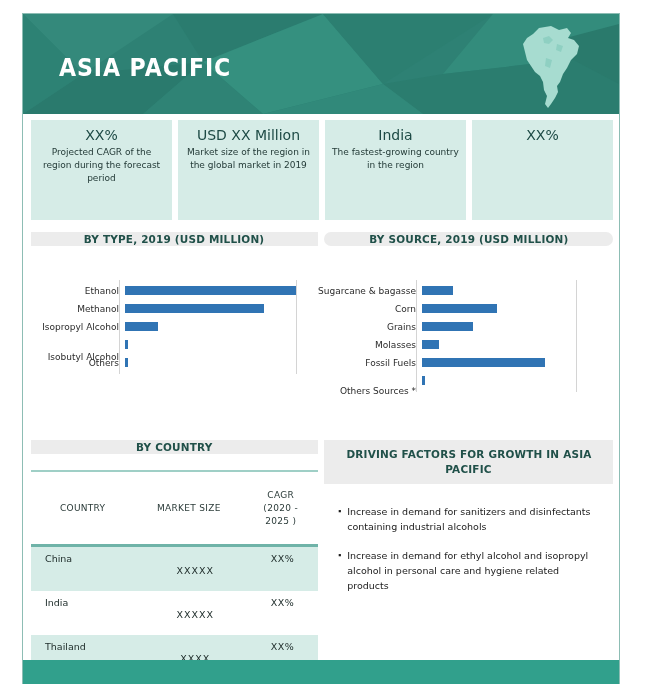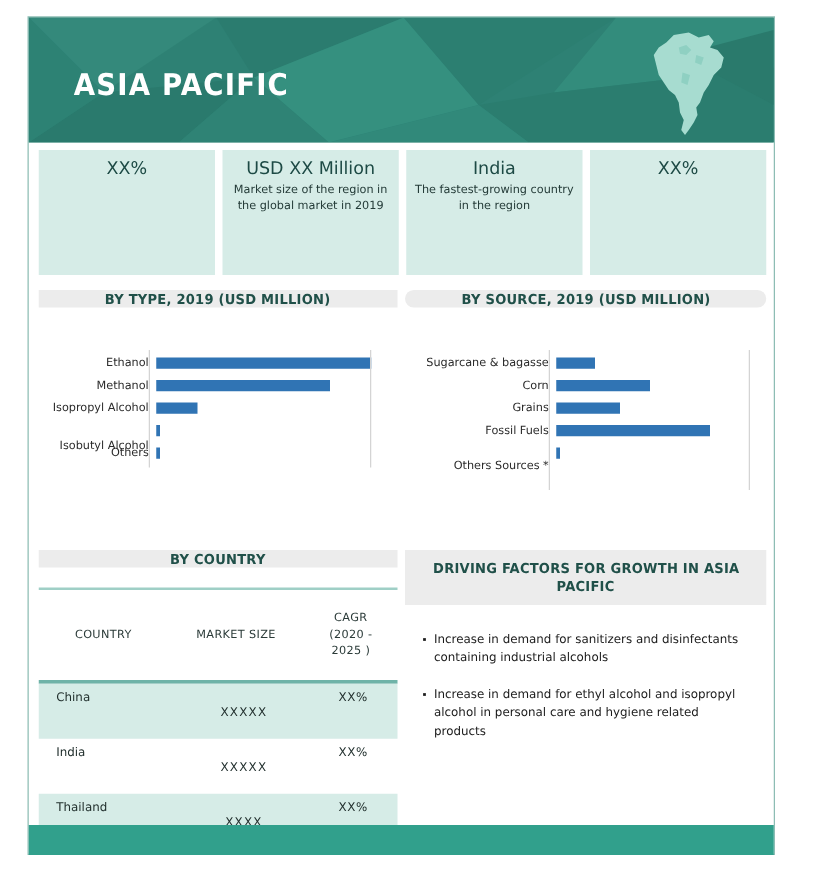--- a/index.html
+++ b/index.html
@@ -35,21 +35,21 @@
   .sec-head{position:absolute;height:14px;background:#ececec;
             display:flex;align-items:center;justify-content:center;}
   .sec-head span{font-size:11px;font-weight:bold;color:#205049;
                  letter-spacing:.2px;font-family:"DejaVu Sans",sans-serif;
                  transform:scaleX(.95);}
   .sec-left{left:31px;top:232px;width:287px;}
   .sec-right{left:324px;top:232px;width:289px;border-radius:10px;}
 
   .chartbox{position:absolute;background:#ffffff;}
   .chart-left{left:31px;top:268px;width:287px;height:150px;}
-  .chart-right{left:327px;top:268px;width:289px;height:150px;}
+  .chart-right{left:304px;top:268px;width:289px;height:150px;}
 
   .rows{position:absolute;left:0;top:14px;right:4px;}
   .row{display:flex;align-items:center;height:18px;}
   .rlabel{font-size:9px;color:#2b2b2b;text-align:right;padding-right:6px;
           font-family:"DejaVu Sans",sans-serif;white-space:nowrap;}
   .rtrack{position:relative;height:18px;flex:1;}
   .bar{position:absolute;left:0;top:4px;height:9px;background:#3074b4;}
   .gridv{position:absolute;top:8px;bottom:6px;width:1px;background:#d4d4d4;}
 
   
@@ -115,20 +115,21 @@
         <path fill="#8fd0c2" d="M30,14 L36,12 L40,16 L36,20 L31,19 Z"></path>
         <path fill="#8fd0c2" d="M44,20 L50,22 L48,28 L43,26 Z"></path>
         <path fill="#8fd0c2" d="M33,34 L39,36 L37,44 L32,42 Z"></path>
       </svg>
     </div>
   </div>
 
   <div class="kpis">
     <div class="kpi">
       <div class="kpi-val">XX%</div>
+      <div class="kpi-desc">Projected CAGR of the region during the forecast period</div>
     </div>
     <div class="kpi">
       <div class="kpi-val">USD XX Million</div>
       <div class="kpi-desc">Market size of the region in the global market in 2019</div>
     </div>
     <div class="kpi">
       <div class="kpi-val">India</div>
       <div class="kpi-desc">The fastest-growing country in the region</div>
     </div>
     <div class="kpi">
@@ -190,20 +191,26 @@
         <div class="row">
           <div class="rlabel" style="width: 112px;">Corn</div>
           <div class="rtrack">
             <div class="bar" style="width: 44.6154%; background: rgb(48, 116, 180);"></div>
           </div>
         </div>
         <div class="row">
           <div class="rlabel" style="width: 112px;">Grains</div>
           <div class="rtrack">
             <div class="bar" style="width: 30.7692%; background: rgb(48, 116, 180);"></div>
+          </div>
+        </div>
+        <div class="row">
+          <div class="rlabel" style="width: 112px;">Molasses</div>
+          <div class="rtrack">
+            <div class="bar" style="width: 10%; background: rgb(48, 116, 180);"></div>
           </div>
         </div>
         <div class="row">
           <div class="rlabel" style="width: 112px;">Fossil Fuels</div>
           <div class="rtrack">
             <div class="bar" style="width: 73.8462%; background: rgb(48, 116, 180);"></div>
           </div>
         </div>
         <div class="row">
           <div class="rlabel" style="width: 112px; margin-top: 20px;">Others Sources  *</div>

